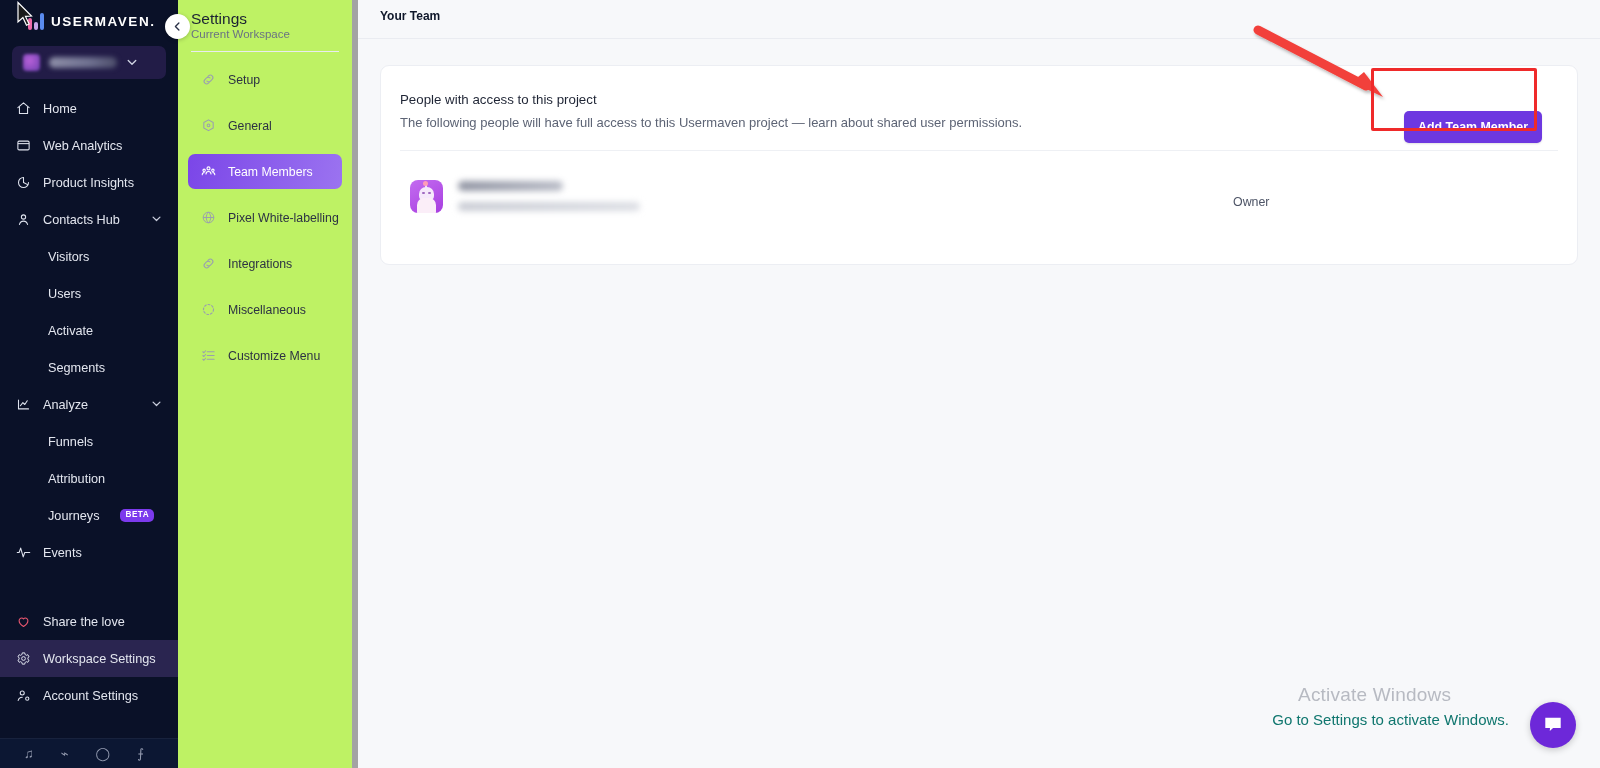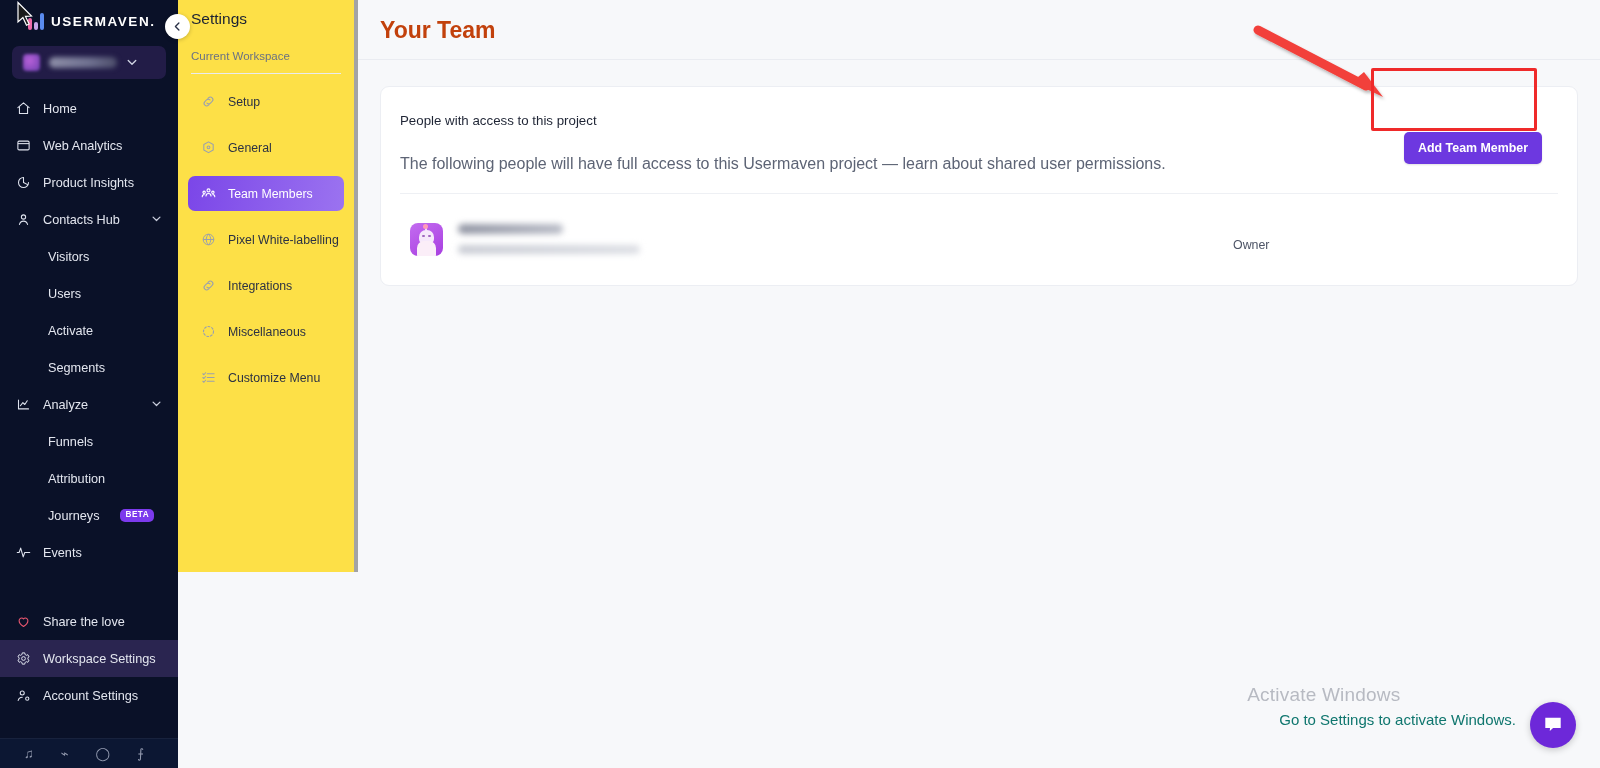--- a/index.html
+++ b/index.html
@@ -88,54 +88,54 @@
     position: absolute; left: 165px; top: 14px;
     width: 25px; height: 25px; border-radius: 50%;
     background: #ffffff; box-shadow: 0 1px 4px rgba(0,0,0,.22);
     display: flex; align-items: center; justify-content: center;
     z-index: 30; cursor: pointer;
   }
   .collapse-btn svg { width: 11px; height: 11px; color: #2b3248; }
 
   
   .settings-panel {
-    width: 180px; flex: 0 0 180px; height: 572px;
-    background: #fde047; padding: 10px 0 0 0;
-    border-right: 4px solid #a3a3a3;
+    width: 180px; flex: 0 0 180px; height: 768px;
+    background: #bef264; padding: 10px 0 0 0;
+    border-right: 6px solid #a3a3a3;
   }
   .settings-title { font-size: 15.5px; color: #1b2233; padding-left: 13px; font-weight: 400; }
-  .settings-sub { font-size: 11.5px; color: #6a7283; padding-left: 13px; margin-top: 22px; }
+  .settings-sub { font-size: 11.5px; color: #6a7283; padding-left: 13px; margin-top: 0; }
   .settings-div { height: 1px; background: #e9ebf0; margin: 11px 13px 0 13px; }
   .set-list { margin-top: 10px; padding: 0 10px; }
   .set-item {
     display: flex; align-items: center; gap: 12px;
     height: 35px; border-radius: 7px; padding-left: 13px;
     font-size: 12.3px; color: #2c3243; cursor: pointer; margin-bottom: 11px;
   }
   .set-item.active {
     background: linear-gradient(100deg,#7b46e8,#9b73f0);
     color: #ffffff;
   }
   .set-icon { width: 15px; height: 15px; flex: 0 0 15px; color: #9aa0ae; display:flex; align-items:center; justify-content:center;}
   .set-item.active .set-icon { color: #ffffff; }
   .set-icon svg { width: 15px; height: 15px; display: block; }
 
   
   .main { flex: 1; height: 768px; background: #f7f8fa; position: relative; overflow: hidden; }
-  .page-title { font-size: 23px; font-weight: 700; color: #c2410c; padding: 17px 0 0 22px; }
+  .page-title { font-size: 12px; font-weight: 700; color: #0f172a; padding: 9px 0 0 22px; }
   .title-div { height: 1px; background: #eaecf1; margin-top: 15px; }
 
   .card {
     margin: 26px 22px 0 22px;
     background: #fff; border: 1px solid #eceef3; border-radius: 9px;
     min-height: 200px; position: relative;
   }
   .card-pad { padding: 26px 0 0 19px; }
   .card-h { font-size: 13.3px; color: #1f2535; }
-  .card-sub { font-size: 16px; color: #5d6475; margin-top: 27px; }
+  .card-sub { font-size: 13px; color: #5d6475; margin-top: 8px; }
   .card-div { height: 1px; background: #eef0f4; margin: 20px 19px 0 19px; }
 
   .member-row { display: flex; align-items: center; padding: 18px 0 0 29px; position: relative; height: 72px; }
   .avatar {
     width: 33px; height: 33px; border-radius: 8px; flex: 0 0 33px;
     background: linear-gradient(150deg,#c36cf0,#a83ee0);
     position: relative; overflow: hidden;
   }
   .av-head { position: absolute; left: 9px; top: 7px; width: 15px; height: 14px; border-radius: 7px 7px 5px 5px; background: #f6e9fb; }
   .av-body { position: absolute; left: 7px; top: 18px; width: 19px; height: 15px; border-radius: 7px 7px 0 0; background: #fbeef8; }
@@ -171,21 +171,21 @@
   }
   .ann-box {
     position: absolute; left: 1371px; top: 68px;
     width: 166px; height: 63px;
     border: 3px solid #ef2a2a; border-radius: 2px;
     pointer-events: none; z-index: 20;
   }
   .arrow-svg { position: absolute; left: 1240px; top: 20px; width: 160px; height: 90px; z-index: 19; pointer-events: none; }
 
   
-  .watermark { position: absolute; right: 84px; bottom: 40px; text-align: left; color: #b9bcc4; user-select:none; }
+  .watermark { position: absolute; right: 91px; bottom: 40px; text-align: center; color: #b9bcc4; user-select:none; }
   .wm1 { font-size: 19px; font-weight: 400; letter-spacing: .2px; color: #b7bac2; }
   .wm2 { font-size: 15px; margin-top: 5px; color: #0f766e; margin-left: 32px; }
   .chat-fab {
     position: absolute; right: 24px; bottom: 20px;
     width: 46px; height: 46px; border-radius: 50%;
     background: #6d28d9; display: flex; align-items: center; justify-content: center;
     box-shadow: 0 2px 7px rgba(0,0,0,.2); cursor: pointer;
   }
   .chat-fab svg { width: 22px; height: 22px; }
 

